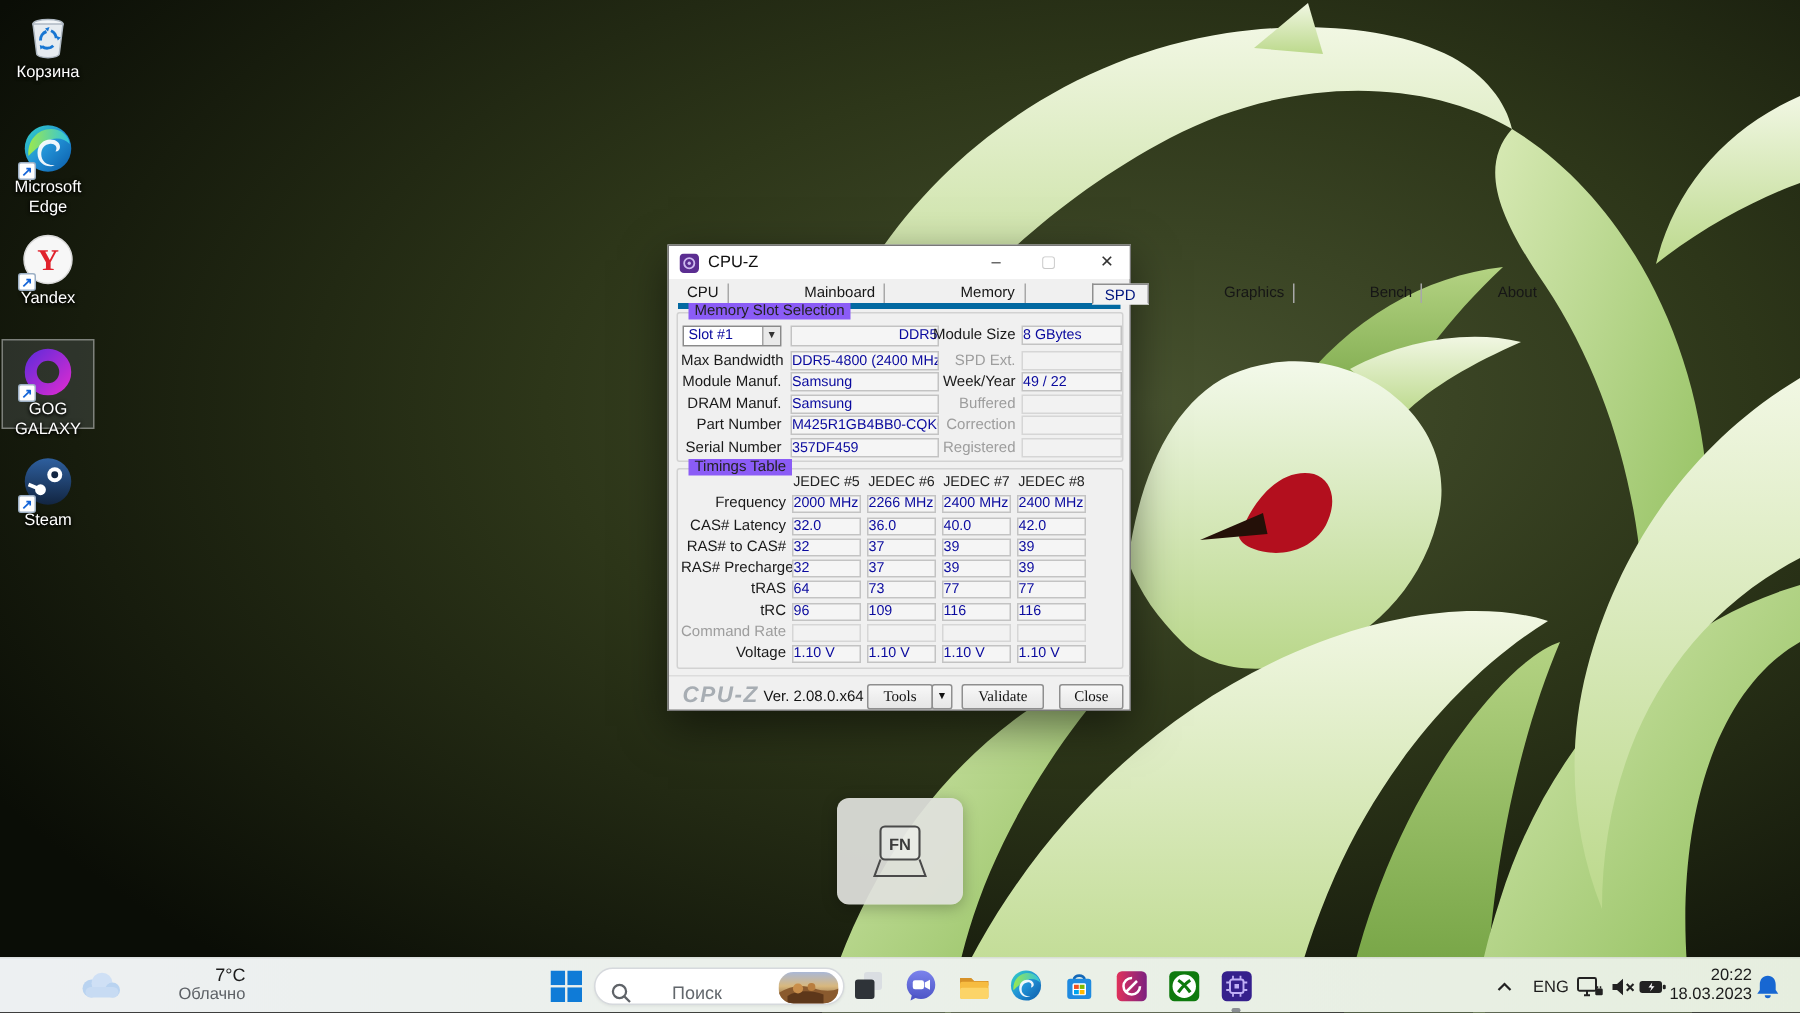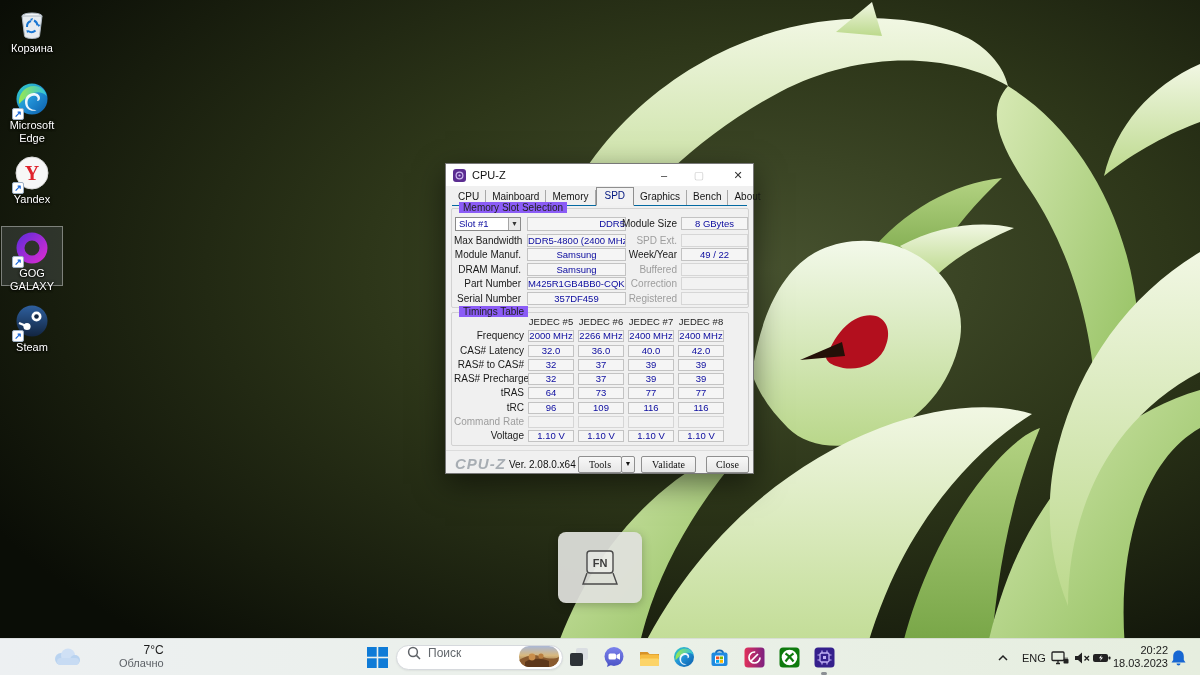--- a/index.html
+++ b/index.html
@@ -26,29 +26,29 @@
 
   
   .cpuz{position:absolute;left:445px;top:163px;width:309px;height:311px;background:#f0f0f0;
     border:1px solid #787878;box-shadow:0 10px 28px rgba(0,0,0,.5);font-size:10px;color:#1a1a1a;}
   .cpuz .titlebar{position:absolute;left:0;top:0;right:0;height:22px;background:#fff;
     display:flex;align-items:center;padding-left:7px;}
   .cpuz .titlebar .ttl{margin-left:6px;font-size:11px;color:#111;}
   .capbtn{position:absolute;top:0;width:26px;height:22px;text-align:center;line-height:22px;
     font-size:11px;color:#333;}
   .tabbar{position:absolute;left:6px;top:25px;right:6px;height:17px;display:flex;
-    align-items:flex-end;border-bottom:1px solid #0369a1;}
+    border-bottom:4px solid #0369a1;gap:44px;}
   .tab{padding:1px 6px 2px 6px;border-right:1px solid #a8a8a8;line-height:12px;color:#161616;}
   .tab:last-child{border-right:none;}
   .tab.active{background:#f2f2f2;border:1px solid #8f8f8f;border-bottom:1px solid #f2f2f2;
     margin-bottom:-1px;padding:2px 8px 3px 8px;color:#00157f;border-right:1px solid #8f8f8f;}
   .groupbox{position:absolute;border:1px solid #d2d2d2;border-radius:2px;}
   .legend{position:absolute;left:7px;top:-7px;background:#8b5cf6;padding:0 4px;font-size:10px;color:#222;}
   .fbox{display:inline-block;background:#f5f5f5;border:1px solid #c3c3c3;color:#0a0a9e;
-    font-size:9.5px;height:13px;line-height:11px;text-align:center;white-space:nowrap;overflow:hidden;}
+    font-size:9.5px;height:13px;line-height:11px;text-align:left;white-space:nowrap;overflow:hidden;}
   .fbox.dbox{background:#f2f2f2;border-color:#d6d6d6;}
   .mrow{display:grid;grid-template-columns:67px 99px;column-gap:6px;height:13px;margin-bottom:1.4px;}
   .rrow{display:grid;grid-template-columns:63px 67px;column-gap:4px;height:13px;margin-bottom:1.4px;}
   .rightcol .rrow:first-child{margin-bottom:4px;}
   .mlabel{font-size:10px;text-align:right;line-height:13px;white-space:nowrap;color:#1a1a1a;}
   .mlabel.dis{color:#9d9d9d;}
   .combo{position:absolute;width:66px;height:14px;background:#fff;border:1px solid #8a8a8a;
     color:#0a0a9e;font-size:9.5px;line-height:12px;padding-left:3px;}
   .combo .arrowbtn{position:absolute;right:0;top:0;width:12px;height:12px;background:#e9e9e9;
     border-left:1px solid #a5a5a5;font-size:7px;line-height:12px;text-align:center;color:#333;}
@@ -65,22 +65,22 @@
   .btn{position:absolute;top:5px;height:17px;background:linear-gradient(#f8f8f8,#e6e6e6);
     border:1px solid #8f8f8f;border-radius:2px;font-size:10px;line-height:15px;text-align:center;color:#111;font-family:Liberation Serif, serif;}
 
   
   .taskbar{position:absolute;left:0;bottom:0;width:1200px;height:37px;
     background:linear-gradient(90deg,#edf0f2 0%,#eaf0e8 55%,#e6eedf 100%);
     border-top:1px solid rgba(0,0,0,.07);}
   .tslot{position:absolute;top:6px;width:24px;height:24px;border-radius:4px;
     display:flex;align-items:center;justify-content:center;}
   .search-pill{position:absolute;left:396px;top:6px;width:167px;height:25px;background:#fff;
-    border:1px solid #d6d9dd;border-radius:13px;display:flex;align-items:flex-start;
-    padding:0 3px 0 10px;box-shadow:0 1px 2px rgba(0,0,0,.06);}
+    border:1px solid #d6d9dd;border-radius:13px;display:flex;align-items:flex-end;
+    padding:0 3px 0 10px;box-shadow:0 1px 2px rgba(0,0,0,.06);gap:20px;}
   .search-pill .ph{flex:1;margin-left:7px;font-size:12px;color:#62676c;}
   .weather{position:absolute;left:50px;top:4px;display:flex;align-items:center;text-align:right;}
   .wtxt{margin-left:35px;}
   .wtemp{font-size:12px;color:#1c1c1c;line-height:14px;}
   .wcond{font-size:11px;color:#5d6166;line-height:13px;}
   .tray{position:absolute;top:0;height:37px;display:flex;align-items:center;}
   .clock{position:absolute;left:1108px;top:5px;width:60px;text-align:right;
     font-size:11px;line-height:13px;color:#1b1b1b;}
   .active-dash{position:absolute;left:821px;top:33px;width:6px;height:3px;border-radius:2px;background:#8b8f94;}
 </style>

